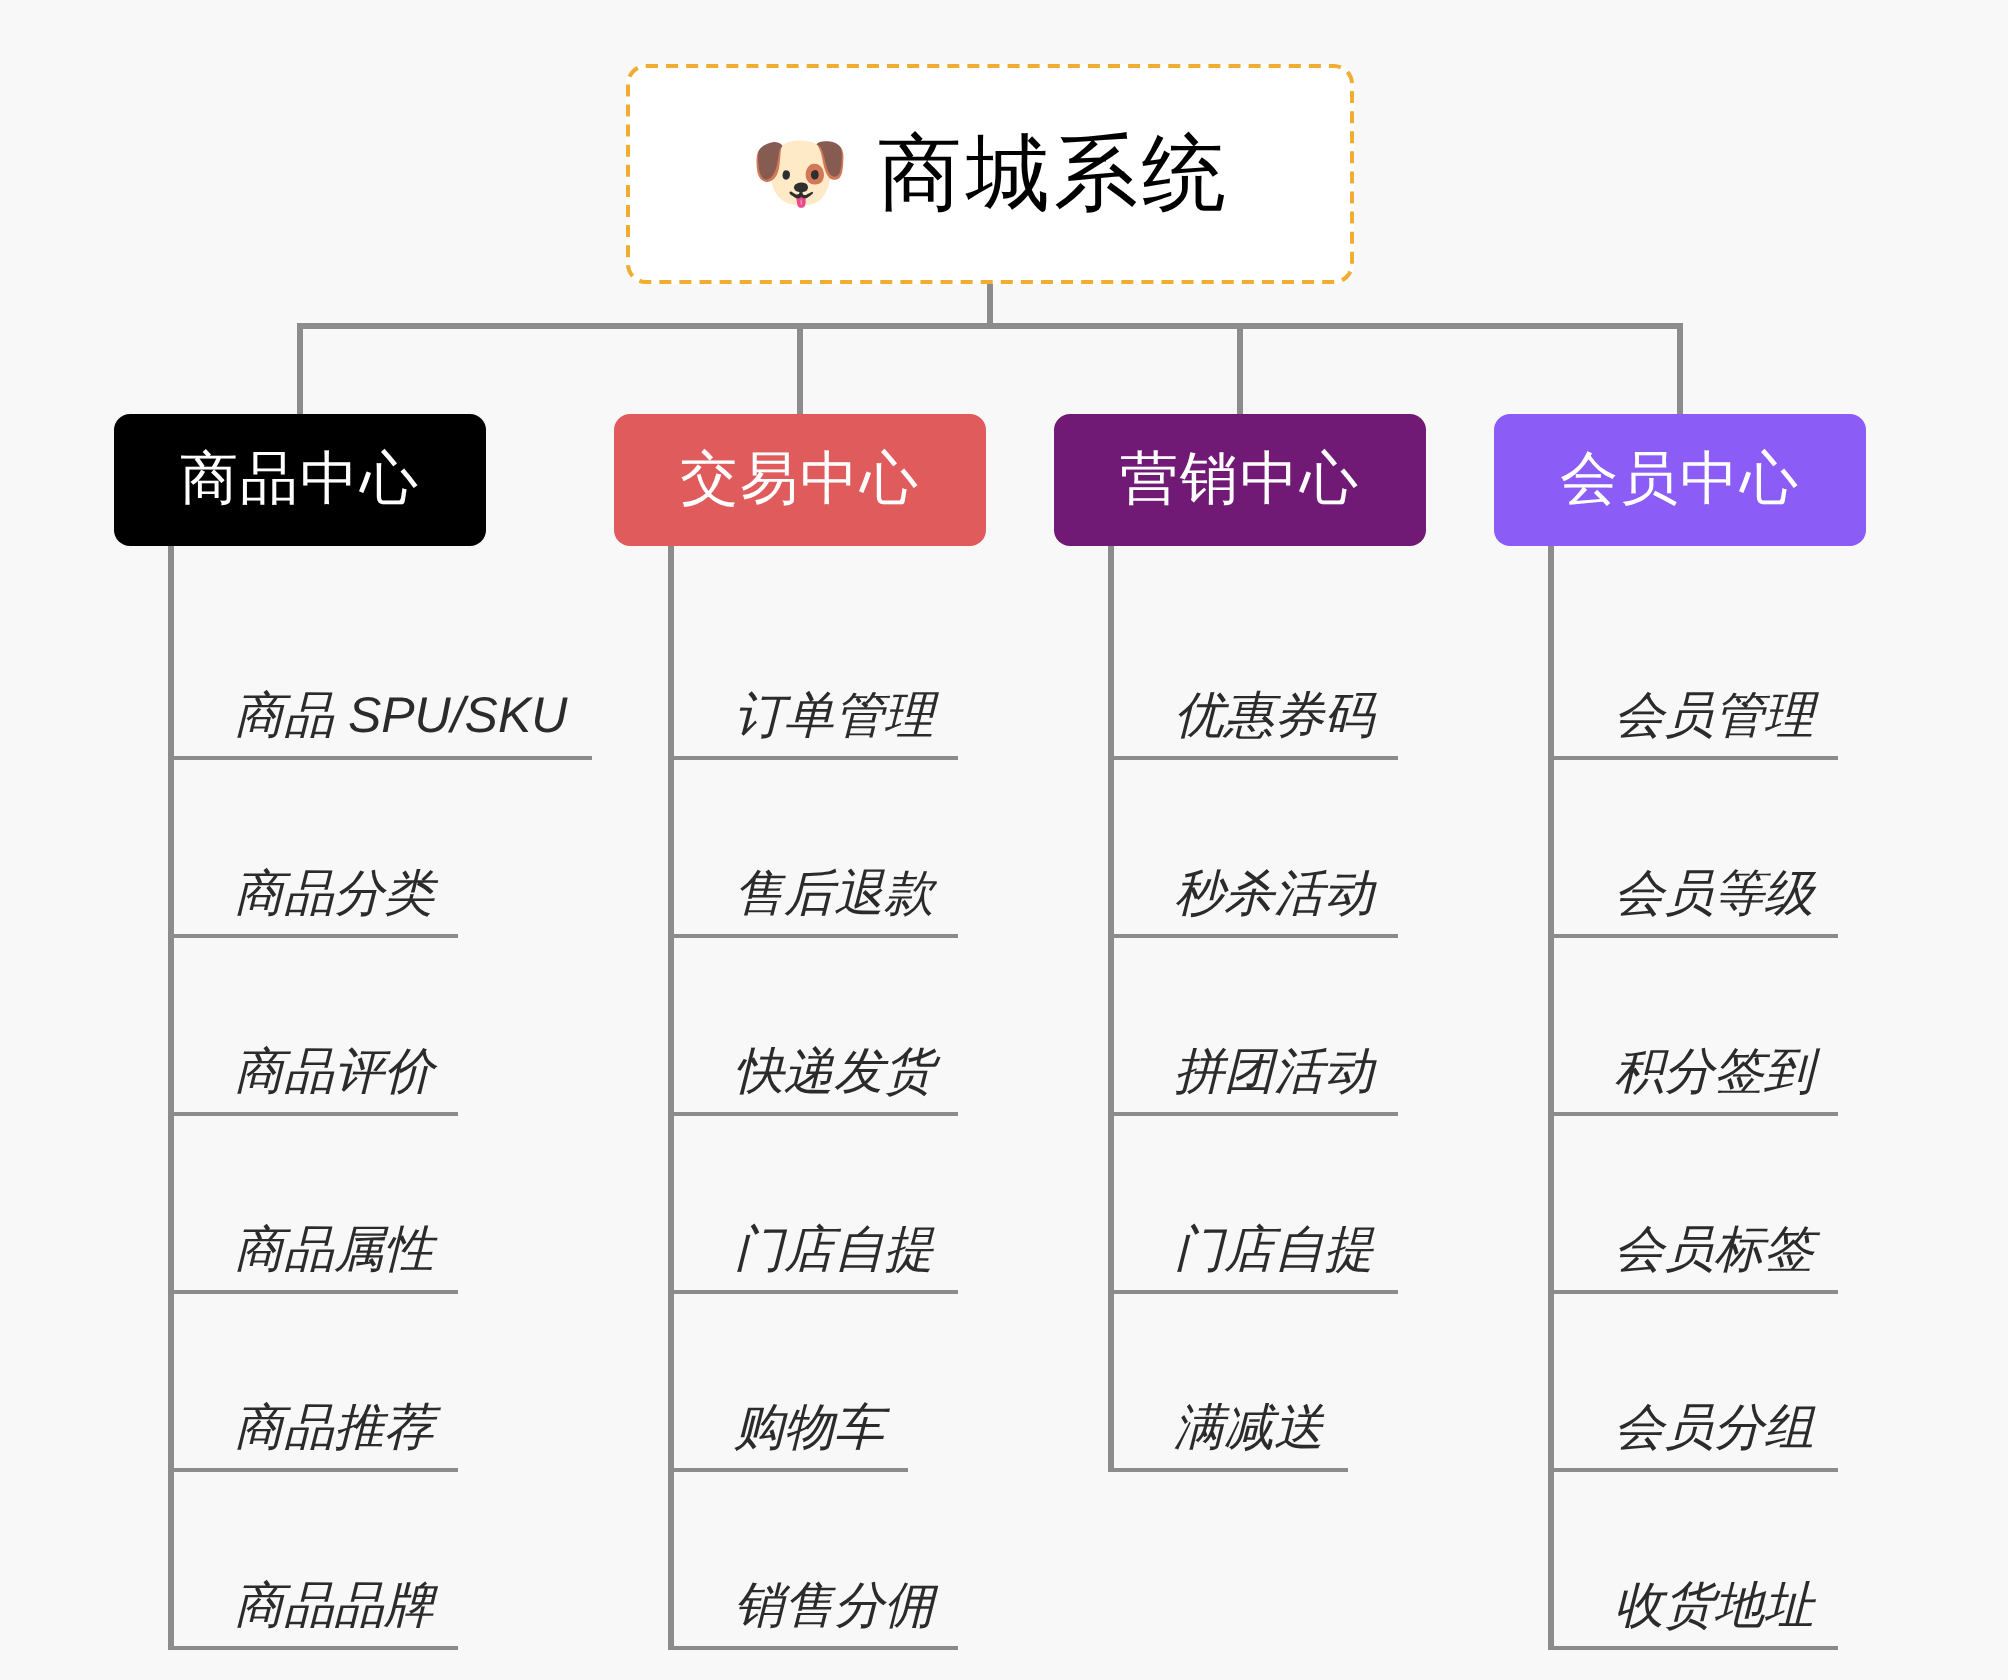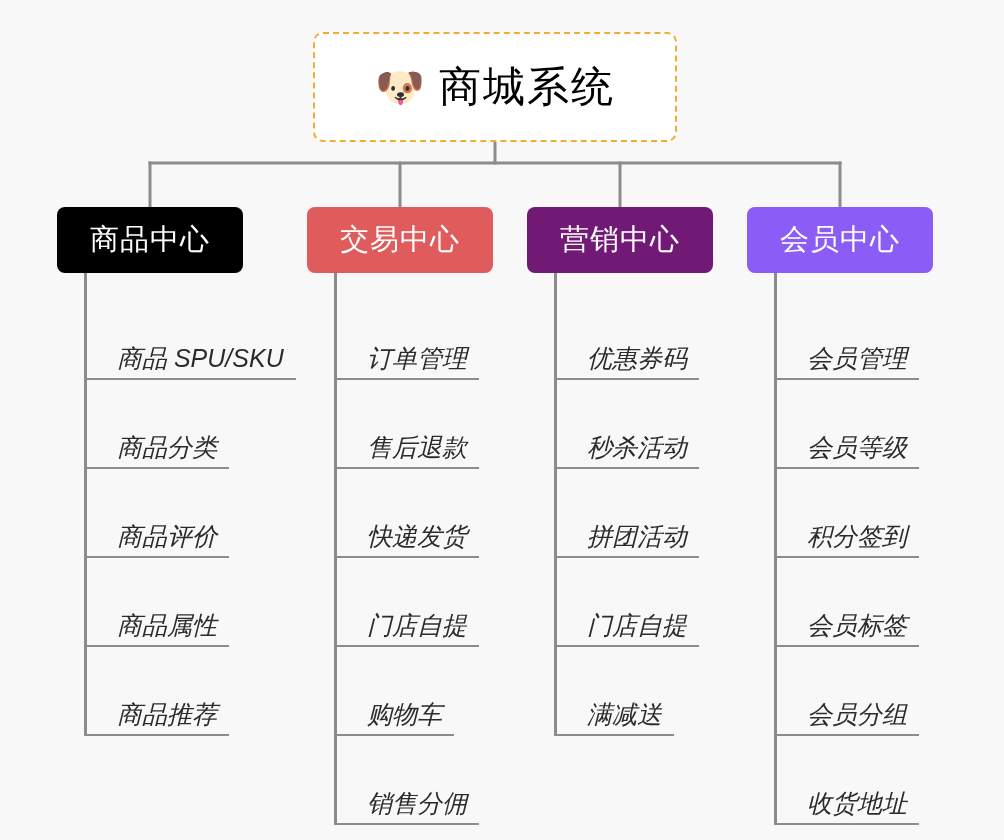--- a/index.html
+++ b/index.html
@@ -149,20 +149,23 @@
       </div>
       <div class="leaf-item">
         <span class="leaf-underline" style="border-bottom-color: rgb(140, 140, 140);">商品评价</span>
       </div>
       <div class="leaf-item">
         <span class="leaf-underline" style="border-bottom-color: rgb(140, 140, 140);">商品属性</span>
       </div>
       <div class="leaf-item">
         <span class="leaf-underline" style="border-bottom-color: rgb(140, 140, 140);">商品推荐</span>
       </div>
+      <div class="leaf-item">
+        <span class="leaf-underline" style="border-bottom-color: rgb(140, 140, 140);">商品品牌</span>
+      </div>
     </div>
   </div>
 
   <div class="branch branch-1">
     <div class="branch-header" style="background: rgb(224, 92, 92);">
       <span>交易中心</span>
     </div>
     <div class="leaf-list" style="border-left-color: rgb(140, 140, 140);">
       <div class="leaf-item">
         <span class="leaf-underline" style="border-bottom-color: rgb(140, 140, 140);">订单管理</span>

